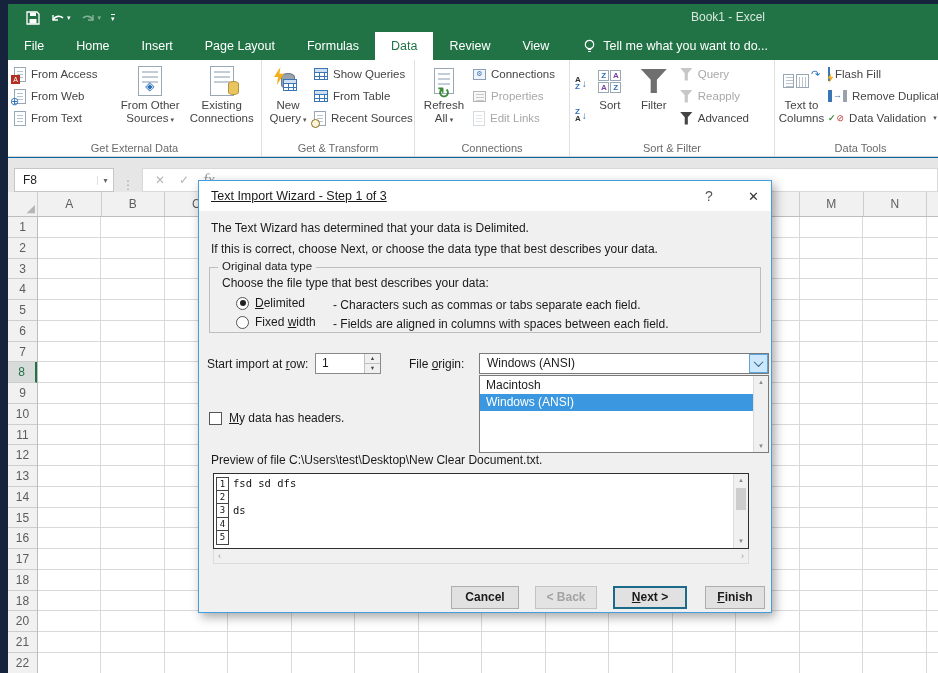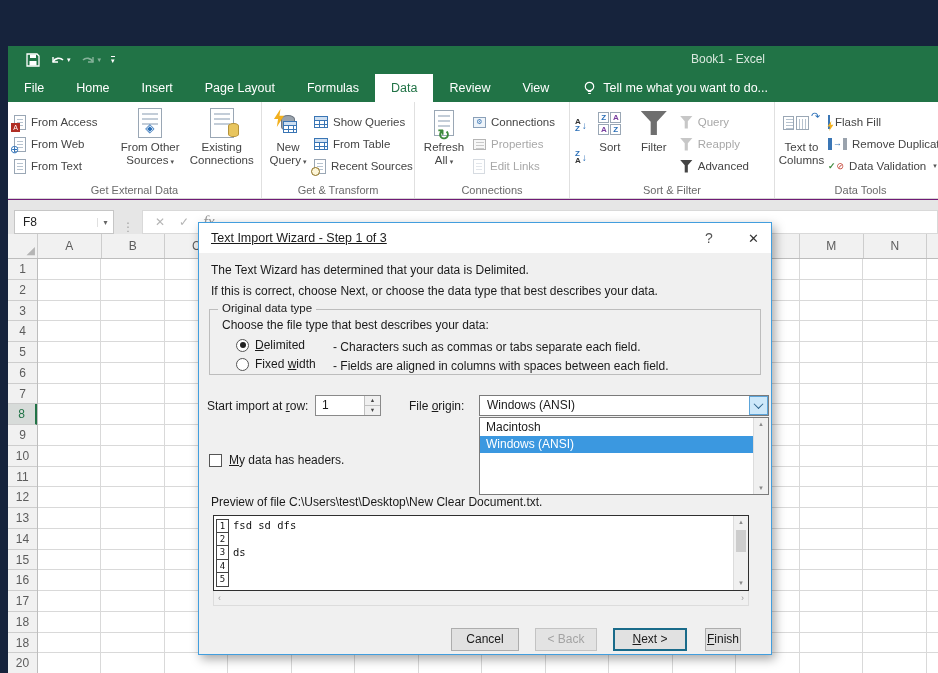--- a/index.html
+++ b/index.html
@@ -1,18 +1,18 @@
 <!DOCTYPE html>
 <html><head>
 <meta charset="utf-8">
 <style>
   * { margin:0; padding:0; box-sizing:border-box; }
   html,body { width:938px; height:673px; overflow:hidden; }
   body { font-family:"Liberation Sans", sans-serif; background:#16233c; position:relative; }
-  .window { position:absolute; left:8px; top:4px; right:0; bottom:0; background:#701a75;margin-top:42px; }
+  .window { position:absolute; left:8px; top:4px; right:0; bottom:0; background:#0369a1; }
 
   
   .titlebar { position:absolute; left:0; top:0; right:0; height:28px; background:#217346; display:flex; align-items:center; }
   .qat { display:flex; align-items:center; gap:6px; padding-left:16px; color:#fff; }
   .qat-btn { display:flex; align-items:center; gap:2px; height:20px; padding:0 2px; cursor:default; }
   .qat-caret { font-size:7px; color:#fff; }
   .dim { opacity:.45; }
   .app-title { position:absolute; left:640px; top:6px; width:160px; text-align:center; color:#dcead f; color:#d9e8de; font-size:12px; }
 
   
@@ -20,21 +20,21 @@
   #tabs { display:flex; }
   .tab { color:#fff; font-size:12.5px; padding:0 16px; display:flex; align-items:center; }
   .tab.active { background:#fff; color:#217346; }
   .tellme { display:flex; align-items:center; gap:7px; color:#fff; font-size:12.5px; margin-left:18px; }
 
   
   .ribbon { position:absolute; left:0; top:56px; right:0; height:97px; background:#fff; border-bottom:1px solid #d5d5d5; overflow:hidden; }
   .grp { position:absolute; top:0; height:96px; border-right:1px solid #e0e0e0; }
   .grp-label { position:absolute; bottom:2px; left:0; right:0; text-align:center; font-size:11px; color:#6a6a6a; white-space:nowrap; }
   .grp-body { display:flex; align-items:flex-start; height:76px; padding:3px 3px 0 3px; }
-  .scol { display:flex; flex-direction:column; justify-content:flex-end; height:72px; }
+  .scol { display:flex; flex-direction:column; justify-content:flex-start; height:72px; }
   .sbtn { display:flex; align-items:center; gap:5px; font-size:11.5px; color:#444; height:22px; padding:0 3px; white-space:nowrap; }
   .sbtn.disabled { color:#a8a8a8; }
   .sbtn.disabled .pgicon, .sbtn.disabled .funnel { opacity:.4; }
   .bbtn { display:flex; flex-direction:column; align-items:center; font-size:11.5px; color:#444; height:72px; padding-top:2px; text-align:center; line-height:13px; }
   .bbtn .bicon { height:32px; display:flex; align-items:center; justify-content:center; margin-bottom:2px; }
   .caret { font-size:7px; color:#555; margin-left:2px; }
 
   
   .pgicon { width:12px; height:15px; background:#fff; border:1px solid #9aa7b5; position:relative; flex:none; }
   .pgicon .lines { position:absolute; left:2px; right:2px; top:3px; height:8px;
@@ -130,21 +130,21 @@
   .prevlines { flex:1; padding:3px 0 0 2px; font-family:"DejaVu Sans Mono", monospace; font-size:10.5px; color:#111; }
   .pline { display:flex; height:13.5px; align-items:stretch; }
   .pnum { width:13px; border:1px solid #444; border-top:none; font-size:9px; text-align:center; flex:none; line-height:12px; }
   .pline:first-child .pnum { border-top:1px solid #444; }
   .ptext { padding-left:4px; white-space:pre; }
   .vscroll { width:15px; background:#f0f0f0; border-left:1px solid #dcdcdc; display:flex; flex-direction:column; }
   .vscroll .sarrow { font-size:6px; color:#8a8a8a; text-align:center; height:13px; line-height:13px; }
   .vthumb { height:22px; background:#cdcdcd; margin:1px 2px; }
   .hscroll { position:absolute; left:14px; top:368px; width:536px; height:15px; background:#f0f0f0; border:1px solid #dcdcdc; border-top:none; display:flex; justify-content:space-between; align-items:center; padding:0 4px; }
   .hscroll .sarrow { font-size:9px; color:#9a9a9a; }
-  .dlg-btn { position:absolute; top:405px; height:23px; background:#e1e1e1; border:1px solid #adadad; font-size:12px; color:#1a1a1a; text-align:center; line-height:21px; }
+  .dlg-btn { position:absolute; top:405px; height:23px; background:#e1e1e1; border:1px solid #adadad; font-size:12px; color:#1a1a1a; text-align:center; line-height:21px;font-weight:bold; }
   .dlg-btn.disabled { color:#a3a3a3; border-color:#c3c3c3; background:#e3e3e3; }
   .dlg-btn.default { border:2px solid #1a6b8a; line-height:19px; }
 
   svg { display:block; }
 </style>
 </head>
 <body>
 
 <div class="window">
 
@@ -563,18 +563,18 @@
     <div class="hscroll">
       <span class="sarrow">‹</span>
       <span class="sarrow">›</span>
     </div>
 
     <div class="dlg-btn" style="left:252px;width:68px">Cancel</div>
     <div class="dlg-btn disabled" style="left:336px;width:62px">&lt; Back</div>
     <div class="dlg-btn default" style="left:414px;width:74px">
       <span class="key">N</span><span>ext &gt;</span>
     </div>
-    <div class="dlg-btn" style="left:506px;width:36px">
+    <div class="dlg-btn" style="left:506px;width:60px">
       <span class="key">F</span><span>inish</span>
     </div>
   </div>
 
 </div>
 
 </body></html>

